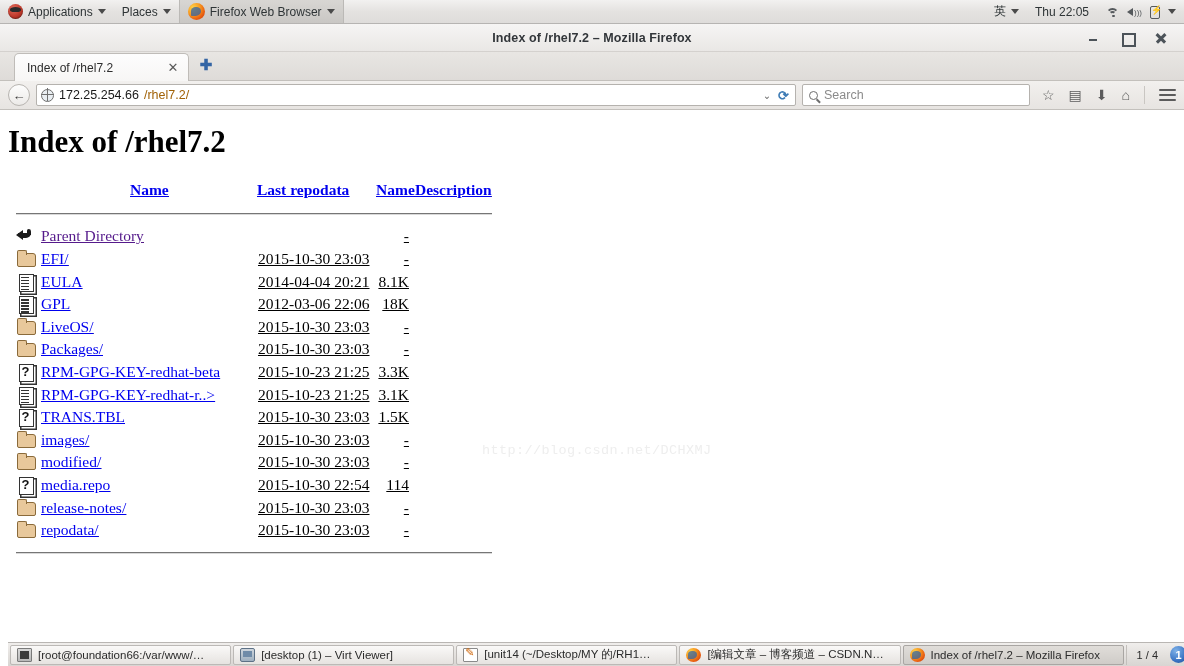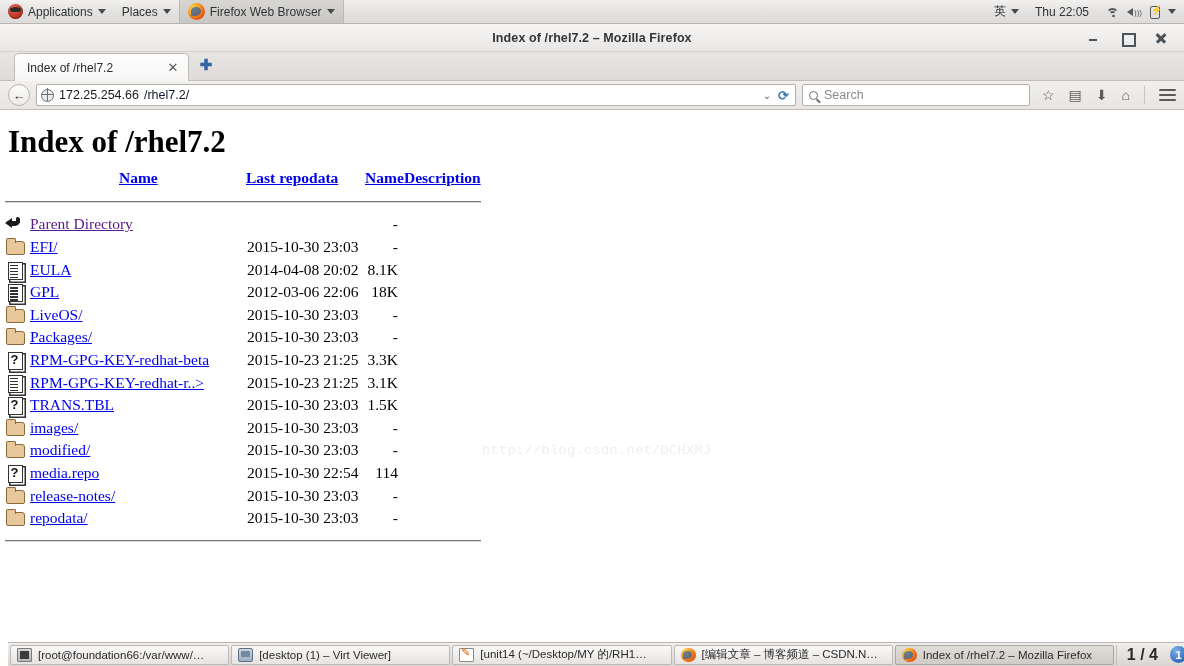--- a/index.html
+++ b/index.html
@@ -172,21 +172,21 @@
   }
   .globe::after {
     content:""; position:absolute; left: 4.6px; top:-1.4px; width:1.2px; height:13px;
     background:#707070;
   }
   .globe::before {
     content:""; position:absolute; left:-1.4px; top:4.6px; width:13px; height:1.2px;
     background:#707070;
   }
   #url-host { color: #1a1a1a; }
-  #url-path { color: #0f172a; }
+  #url-path { color: #a16207; }
   #url-right { margin-left: auto; display: flex; align-items: center; gap: 7px; padding-right: 2px; }
   .url-caret { color:#6b6b6b; font-size: 10px; }
   .reload-ico { color:#3f7cb5; font-size: 13px; font-weight: bold; }
   #searchbar {
     flex: 0 0 228px; height: 22px;
     background: #ffffff; border: 1px solid #b5b2ae; border-radius: 2px;
     display: flex; align-items: center; padding: 0 6px; gap: 6px;
     font-size: 12.5px; color: #8b8b8b;
   }
   .mag {
@@ -211,21 +211,21 @@
   }
   #page-h1 {
     margin: 14px 0 0 8px; font-size: 31px; font-weight: bold;
     color: #000; letter-spacing: 0px;
   }
   #watermark {
     position: absolute; left: 482px; top: 333px;
     font-family: "Liberation Mono", monospace; font-size: 13.5px;
     color: #eeeeee; letter-spacing: .4px; white-space: nowrap;
   }
-  #listing { margin-top: 8px; padding-left: 5px; }
+  #listing { margin-top: 20px; padding-left: 16px; text-decoration: underline; }
   table#idx { border-collapse: collapse; font-size: 15.5px; }
   table#idx th {
     padding: 0 0 2px 0; text-align: left;
     font-weight: normal;
   }
   table#idx th a, table#idx td a {
     color: #0000ee; text-decoration: underline; font-weight: bold;
   }
   table#idx td a { font-weight: normal; }
   table#idx td a.visited { color: #551a8b; }
@@ -336,23 +336,23 @@
   }
   .tb-ff {
     border-radius: 50%;
     background: radial-gradient(circle at 30% 28%, #ffd24a 0%, #f79a20 38%, #e85b10 70%, #b23706 100%);
   }
   .tb-ff::after {
     content:""; position:absolute; left:2px; top:3px; width:9px; height:8px;
     border-radius: 50% 50% 60% 10%; background:#2a5fa8; opacity:.7;
   }
   #workspace-count {
-    flex: 0 0 auto; padding: 0 10px; font-size: 16px; color: #2b2b2b;
+    flex: 0 0 auto; padding: 0 10px; font-size: 11px; color: #2b2b2b;
     border-left: 1px solid #c2bfbb; height: 20px;
-    display: flex; align-items: center; font-weight: bold;
+    display: flex; align-items: center;
   }
   #ws-badge {
     flex: 0 0 auto; width: 17px; height: 17px; border-radius: 50%; margin-right: 3px;
     background: radial-gradient(circle at 35% 28%, #7fb2e8 0%, #3a74c4 60%, #1f4e96 100%);
     color: #fff; font-size: 11px; display: flex; align-items: center; justify-content: center;
     font-weight: bold;
   }
 </style>
 </head>
 <body>
@@ -492,21 +492,21 @@
             </tr>
             <tr>
               <td class="col-icon"><span class="ico ico-doc"><span class="lines">
                     <i></i>
                     <i></i>
                     <i></i>
                     <i></i>
                     <i></i>
                   </span></span></td>
               <td class="col-name"><a href="#">EULA</a></td>
-              <td class="col-date">2014-04-08 20:02</td>
+              <td class="col-date">2014-04-04 20:21</td>
               <td class="col-size">8.1K</td>
               <td class="col-desc"></td>
             </tr>
             <tr>
               <td class="col-icon"><span class="ico ico-doc"><span class="lines">
                     <i></i>
                     <i></i>
                     <i></i>
                     <i></i>
                     <i></i>

